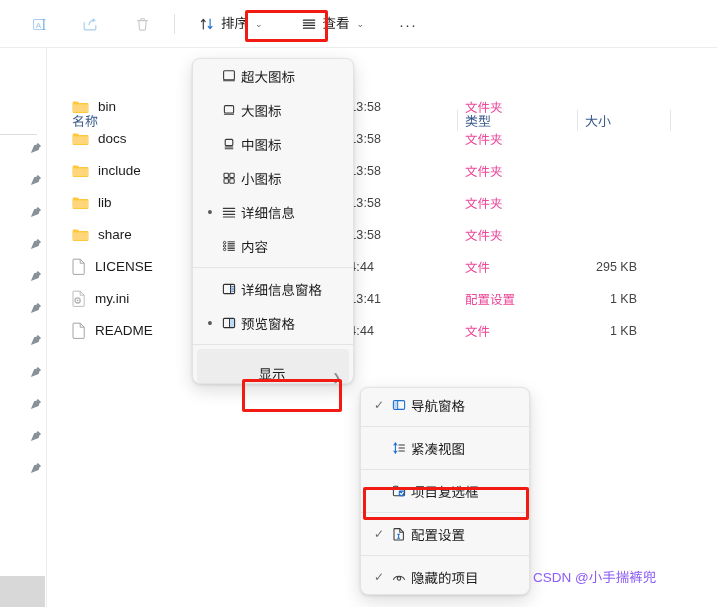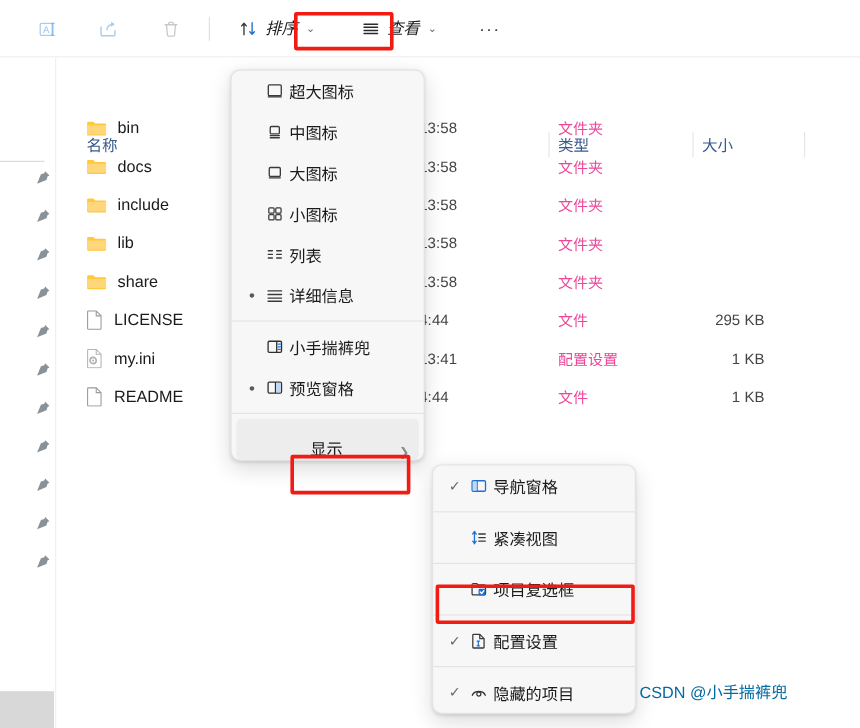--- a/index.html
+++ b/index.html
@@ -22,21 +22,21 @@
   .tb-btn {
     height: 32px; min-width: 32px;
     display: flex; align-items: center; justify-content: center;
     gap: 6px; border-radius: 4px; cursor: default;
     color: #1b1b1b; font-size: 13px; padding: 0 6px;
   }
   .tb-icon { display: flex; align-items: center; justify-content: center; }
   .tb-sep {
     width: 1px; height: 20px; background: #e2e2e2; margin: 0 8px;
   }
-  .tb-label { font-size: 13.5px; color: #1b1b1b; line-height: 1; font-style: italic; }
+  .tb-label { font-size: 13.5px; color: #1b1b1b; line-height: 1; }
   .chev { font-size: 9px; color: #6a6a6a; margin-left: 1px; }
   .toolbar-underline {
     position: absolute; left: 0; top: 47px; width: 717px; height: 1px;
     background: #ececec;
   }
   
   .redbox {
     position: absolute; border: 3px solid #f21b13; border-radius: 2px;
     pointer-events: none;
   }
@@ -122,21 +122,21 @@
   }
   .mi-label { font-size: 13.5px; color: #1b1b1b; white-space: nowrap; }
   .mi-arrow { position: absolute; right: 8px; font-size: 10px; color: #8a8a8a; }
   .menu-sep { height: 1px; background: #e4e4e4; margin: 4px 0; }
   .mi-show { justify-content: center; align-items: flex-end; }
   .mi-show .mi-label { font-size: 13.5px; }
 
   
   .watermark {
     position: absolute; left: 533px; top: 566px;
-    font-size: 13.5px; color: #0369a1; white-space: nowrap;
+    font-size: 13.5px; color: #8b5cf6; white-space: nowrap;
   }
 </style>
 </head>
 <body>
 
 <div id="root">
 
   <div class="toolbar">
     <div style="width:22px"></div>
 
@@ -383,85 +383,88 @@
             <path d="M2.6 12.8 h10.8" stroke="#3a3a3a" stroke-width="1.1" stroke-linecap="round"></path>
           </svg>
       </span>
       <span class="mi-label">超大图标</span>
     </div>
 
     <div class="mi">
       <span class="mi-bullet"></span>
       <span class="mi-icon">
         <svg width="16" height="16" viewBox="0 0 16 16">
+            <rect x="3.4" y="3.6" width="9.2" height="7.4" rx="1" fill="none" stroke="#3a3a3a" stroke-width="1.1"></rect>
+            <path d="M3.4 12.2 h9.2" stroke="#3a3a3a" stroke-width="1.1" stroke-linecap="round"></path>
+          </svg>
+      </span>
+      <span class="mi-label">大图标</span>
+    </div>
+
+    <div class="mi">
+      <span class="mi-bullet"></span>
+      <span class="mi-icon">
+        <svg width="16" height="16" viewBox="0 0 16 16">
             <rect x="4.2" y="3.4" width="7.6" height="6.2" rx="1" fill="none" stroke="#3a3a3a" stroke-width="1.1"></rect>
             <path d="M4.2 11 h7.6 M4.2 12.8 h7.6" stroke="#3a3a3a" stroke-width="1.1" stroke-linecap="round"></path>
           </svg>
       </span>
       <span class="mi-label">中图标</span>
-    </div>
-
-    <div class="mi">
-      <span class="mi-bullet"></span>
-      <span class="mi-icon">
-        <svg width="16" height="16" viewBox="0 0 16 16">
-            <rect x="3.4" y="3.6" width="9.2" height="7.4" rx="1" fill="none" stroke="#3a3a3a" stroke-width="1.1"></rect>
-            <path d="M3.4 12.2 h9.2" stroke="#3a3a3a" stroke-width="1.1" stroke-linecap="round"></path>
-          </svg>
-      </span>
-      <span class="mi-label">大图标</span>
     </div>
 
     <div class="mi">
       <span class="mi-bullet"></span>
       <span class="mi-icon">
         <svg width="16" height="16" viewBox="0 0 16 16">
             <rect x="3" y="3.2" width="4.4" height="4.4" rx=".8" fill="none" stroke="#3a3a3a" stroke-width="1.05"></rect>
             <rect x="8.8" y="3.2" width="4.4" height="4.4" rx=".8" fill="none" stroke="#3a3a3a" stroke-width="1.05"></rect>
             <rect x="3" y="8.8" width="4.4" height="4.4" rx=".8" fill="none" stroke="#3a3a3a" stroke-width="1.05"></rect>
             <rect x="8.8" y="8.8" width="4.4" height="4.4" rx=".8" fill="none" stroke="#3a3a3a" stroke-width="1.05"></rect>
           </svg>
       </span>
       <span class="mi-label">小图标</span>
     </div>
 
+
+    <div class="mi">
+      <span class="mi-bullet">•</span>
+      <span class="mi-icon">
+        <svg width="16" height="16" viewBox="0 0 16 16">
+            <path d="M2.4 4.4 h11.2 M2.4 7.4 h11.2 M2.4 10.4 h11.2 M2.4 13 h11.2" stroke="#3a3a3a" stroke-width="1.15" stroke-linecap="round"></path>
+          </svg>
+      </span>
+      <span class="mi-label">详细信息</span>
+    </div>
+
+
     <div class="mi">
       <span class="mi-bullet"></span>
       <span class="mi-icon">
         <svg width="16" height="16" viewBox="0 0 16 16">
-            <path d="M2.6 5 h3.4 M2.6 8 h3.4 M2.6 11 h3.4 M9.6 5 h3.8 M9.6 8 h3.8 M9.6 11 h3.8" stroke="#3a3a3a" stroke-width="1.15" stroke-linecap="round"></path>
-          </svg>
-      </span>
-      <span class="mi-label">列表</span>
-    </div>
-
-    <div class="mi">
-      <span class="mi-bullet">•</span>
-      <span class="mi-icon">
-        <svg width="16" height="16" viewBox="0 0 16 16">
-            <path d="M2.4 4.4 h11.2 M2.4 7.4 h11.2 M2.4 10.4 h11.2 M2.4 13 h11.2" stroke="#3a3a3a" stroke-width="1.15" stroke-linecap="round"></path>
-          </svg>
-      </span>
-      <span class="mi-label">详细信息</span>
-    </div>
-
-
+            <circle cx="3.6" cy="4.6" r="1.2" fill="none" stroke="#3a3a3a" stroke-width="1"></circle>
+            <circle cx="3.6" cy="8" r="1.2" fill="none" stroke="#3a3a3a" stroke-width="1"></circle>
+            <circle cx="3.6" cy="11.4" r="1.2" fill="none" stroke="#3a3a3a" stroke-width="1"></circle>
+            <path d="M7 3.8 h6.4 M7 5.6 h6.4 M7 7.2 h6.4 M7 9 h6.4 M7 10.6 h6.4 M7 12.4 h6.4" stroke="#3a3a3a" stroke-width="1" stroke-linecap="round"></path>
+          </svg>
+      </span>
+      <span class="mi-label">内容</span>
+    </div>
 
     <div class="menu-sep"></div>
 
     <div class="mi">
       <span class="mi-bullet"></span>
       <span class="mi-icon">
         <svg width="16" height="16" viewBox="0 0 16 16">
             <rect x="2.4" y="3.4" width="11.2" height="9.2" rx="1.1" fill="none" stroke="#2f2f2f" stroke-width="1.1"></rect>
             <path d="M9.6 3.4 v9.2" stroke="#2f2f2f" stroke-width="1.1"></path>
             <path d="M10.8 5.8 h1.8 M10.8 8 h1.8 M10.8 10.2 h1.8" stroke="#1f6fd0" stroke-width="1" stroke-linecap="round"></path>
           </svg>
       </span>
-      <span class="mi-label">小手揣裤兜</span>
+      <span class="mi-label">详细信息窗格</span>
     </div>
 
     <div class="mi">
       <span class="mi-bullet">•</span>
       <span class="mi-icon">
         <svg width="16" height="16" viewBox="0 0 16 16">
             <rect x="2.4" y="3.4" width="11.2" height="9.2" rx="1.1" fill="none" stroke="#2f2f2f" stroke-width="1.1"></rect>
             <path d="M8.6 3.4 v9.2" stroke="#2f2f2f" stroke-width="1.1"></path>
             <rect x="9.2" y="4" width="3.8" height="8" fill="#bcd9f5"></rect>
           </svg>

